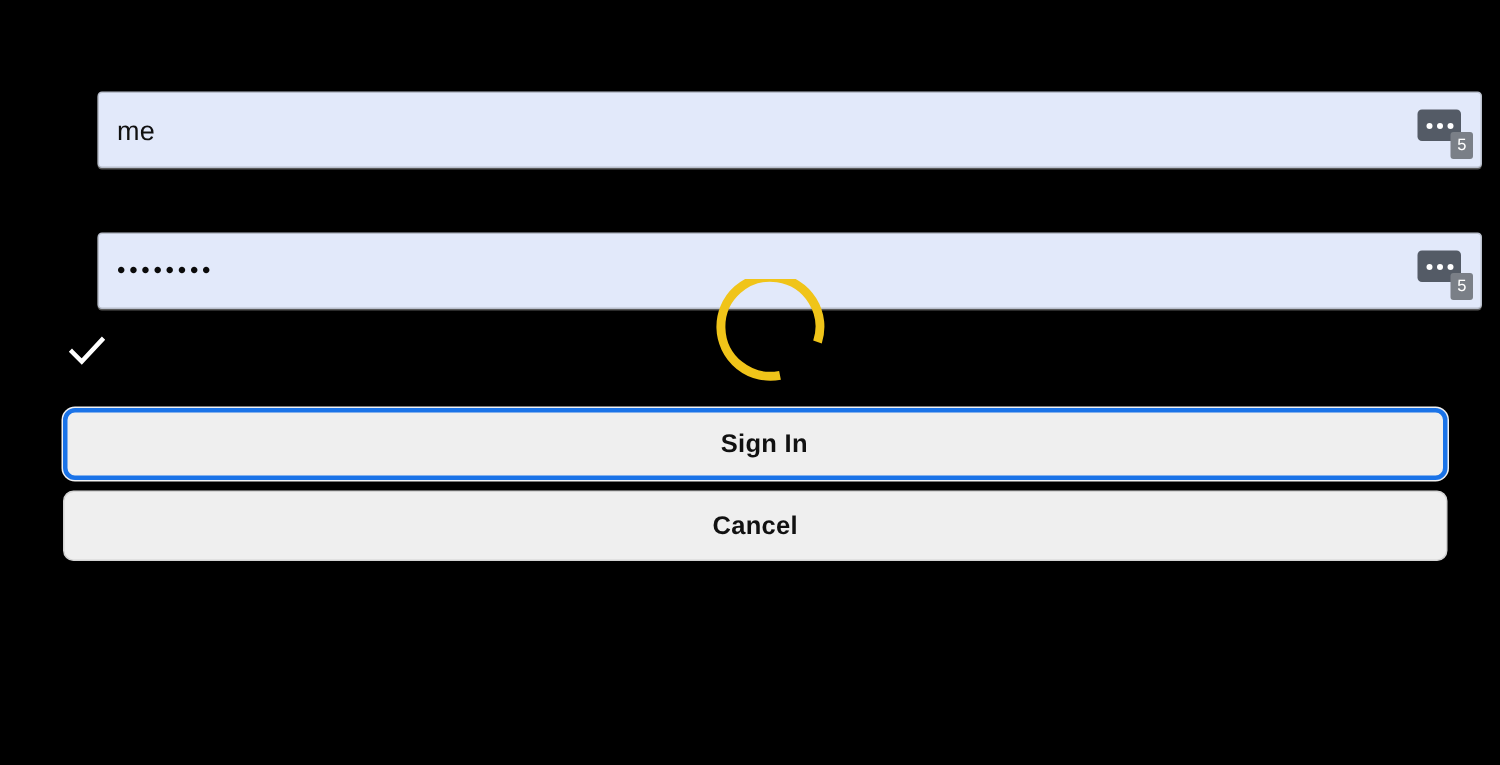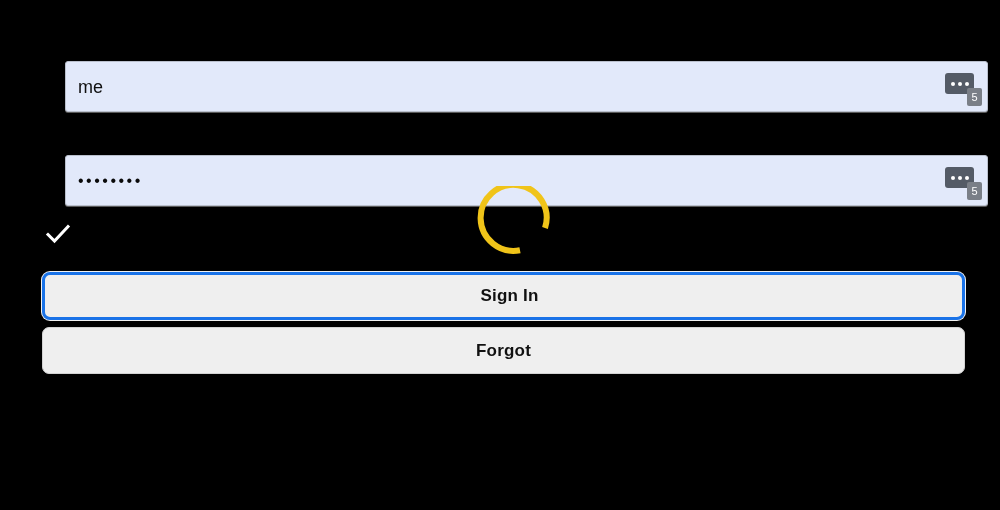--- a/index.html
+++ b/index.html
@@ -189,16 +189,16 @@
   </div>
 
   <div class="spinner">
     <svg width="76" height="70" viewBox="0 0 76 70" aria-hidden="true">
       <path d="M 71.0 42.0 A 33 33 0 1 0 46.0 64.2" fill="none" stroke="#f0c419" stroke-width="6" stroke-linecap="butt"></path>
     </svg>
   </div>
 
   <div class="btn" id="signin-button">Sign In</div>
 
-  <div class="btn" id="cancel-button">Forgot</div>
+  <div class="btn" id="cancel-button">Cancel</div>
 
 
 </div>
 
 </body></html>

